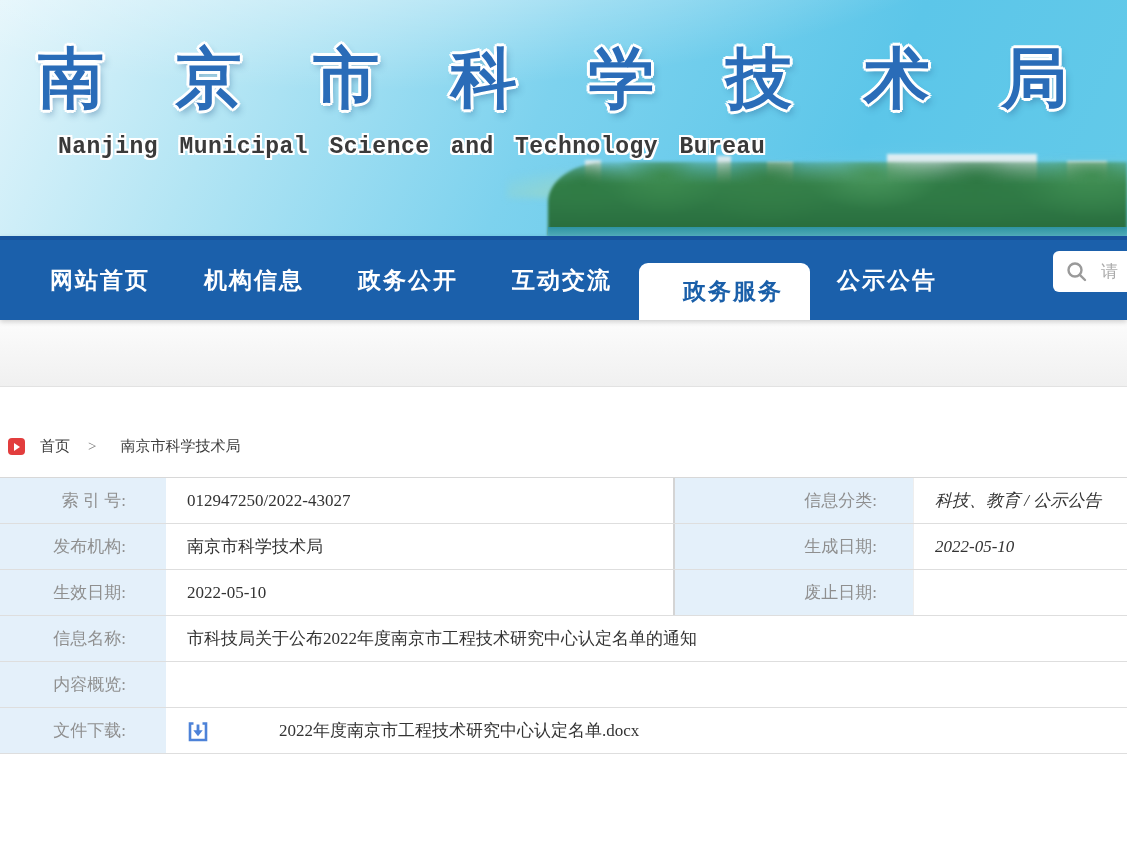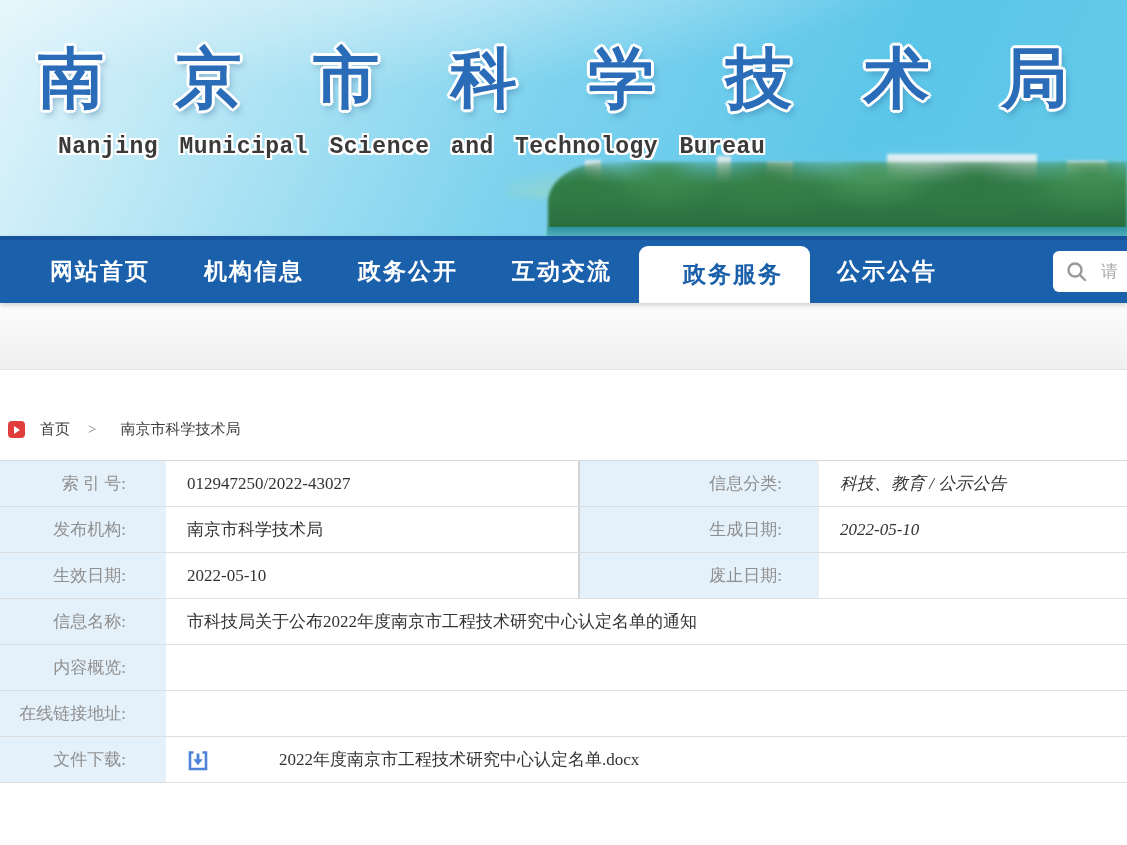--- a/index.html
+++ b/index.html
@@ -62,21 +62,21 @@
                  0 -3px 0 #fff,0 3px 0 #fff,-3px 0 0 #fff,3px 0 0 #fff,3px 5px 7px rgba(40,90,140,.45);
   }
   .title-en{
     position:absolute;left:58px;top:134px;
     font-size:23px;font-weight:bold;color:#3a3a3a;letter-spacing:.5px;word-spacing:7px;white-space:nowrap;
     text-shadow:-2px -2px 0 #fff,2px -2px 0 #fff,-2px 2px 0 #fff,2px 2px 0 #fff,
                  0 -2px 0 #fff,0 2px 0 #fff,-2px 0 0 #fff,2px 0 0 #fff;
   }
   
   .nav{
-    position:relative;height:67px;background:#1b60ab;border-top:4px solid #17539d;
+    position:relative;height:84px;background:#1b60ab;border-top:4px solid #17539d;
     box-sizing:border-box;display:flex;align-items:stretch;padding-left:23px;
     box-shadow:0 2px 5px rgba(0,0,0,.18);z-index:5;
   }
   .nav-item{
     color:#fff;font-size:23px;font-weight:bold;letter-spacing:2px;
     padding:0 27px;display:flex;align-items:center;cursor:pointer;white-space:nowrap;
   }
   .nav-item.active{
     align-self:flex-end;height:57px;background:#fff;color:#1a5fa9;
     border-radius:9px 9px 0 0;
@@ -112,21 +112,21 @@
   .info-table{
     margin-top:21px;width:1127px;border-top:1px solid #d8d8d8;
     font-family:"Liberation Serif","DejaVu Serif",serif;font-size:17px;
   }
   .trow{display:flex;height:46px;border-bottom:1px solid #dedede;box-sizing:border-box;}
   .lcell{
     width:166px;flex:0 0 auto;background:#e4f0fa;color:#8f8f8f;text-align:right;
     padding-right:40px;box-sizing:border-box;line-height:45px;white-space:nowrap;overflow:hidden;
   }
   .vcell1{
-    width:414px;flex:0 0 auto;padding-left:21px;box-sizing:border-box;
+    width:509px;flex:0 0 auto;padding-left:21px;box-sizing:border-box;
     line-height:45px;color:#333;white-space:nowrap;overflow:hidden;
   }
   .trow.paired .vcell1{border-right:2px solid #d4d4d4;}
   .lcell2{
     width:239px;flex:0 0 auto;background:#e4f0fa;color:#8f8f8f;text-align:right;
     padding-right:36px;box-sizing:border-box;line-height:45px;white-space:nowrap;overflow:hidden;
     border-right:1px solid #eee;
   }
   .vcell2{flex:1;padding-left:21px;line-height:45px;color:#333;white-space:nowrap;overflow:hidden;font-style:italic;}
   .vcell-full{flex:1;padding-left:21px;line-height:45px;color:#333;white-space:nowrap;overflow:hidden;display:flex;align-items:center;}
@@ -199,24 +199,20 @@
     <div class="lcell">信息名称:</div>
     <div class="vcell-full">市科技局关于公布2022年度南京市工程技术研究中心认定名单的通知</div>
   </div>
 
 
   <div class="trow full">
     <div class="lcell">内容概览:</div>
     <div class="vcell-full"></div>
   </div>
 
-  <div class="trow full">
-    <div class="lcell">在线链接地址:</div>
-    <div class="vcell-full"></div>
-  </div>
 
   <div class="trow full">
     <div class="lcell">文件下载:</div>
     <div class="vcell-full">
       <svg class="dl-icon" width="22" height="23" viewBox="0 0 22 23">
         <path d="M6.5 3.5 L3 3.5 L3 20 L19 20 L19 3.5 L15.5 3.5" fill="none" stroke="#4d82d8" stroke-width="2.6"></path>
         <rect x="9.6" y="4.5" width="2.8" height="6.5" fill="#4d82d8"></rect>
         <polygon points="6.3,10.2 15.7,10.2 11,16.2" fill="#4d82d8"></polygon>
       </svg>
       <span class="dl-name">2022年度南京市工程技术研究中心认定名单.docx</span>

